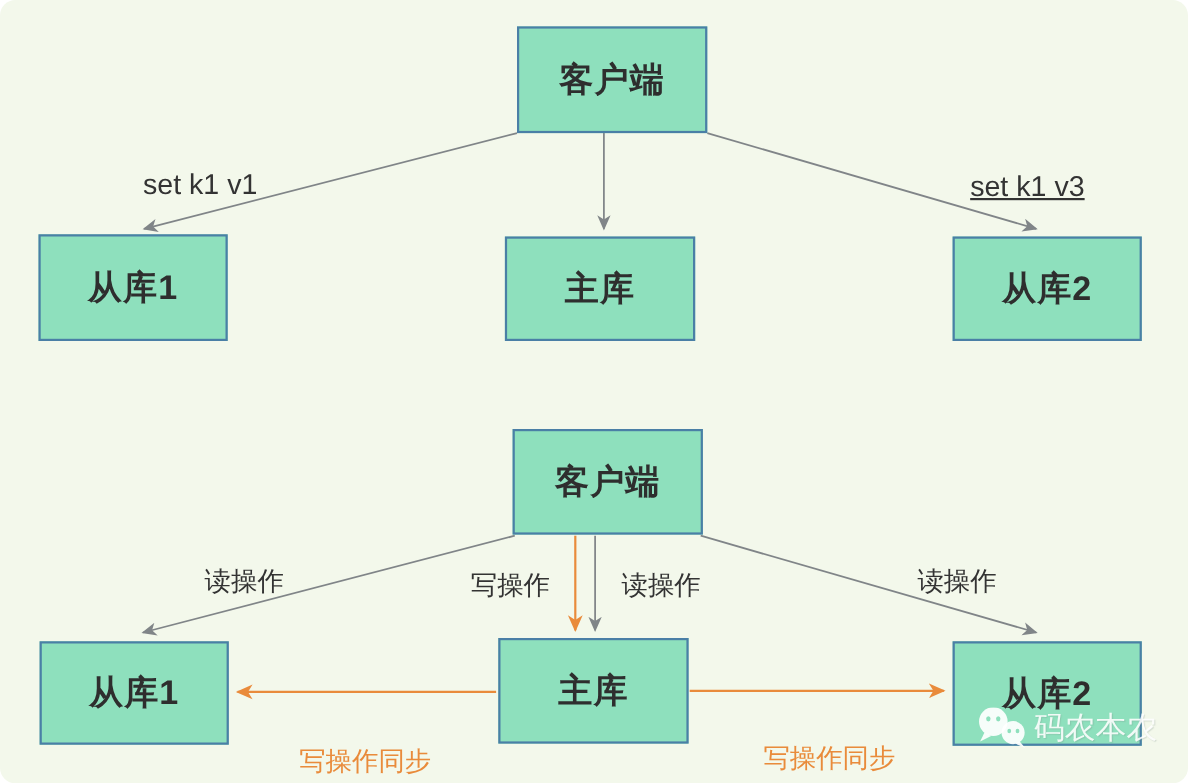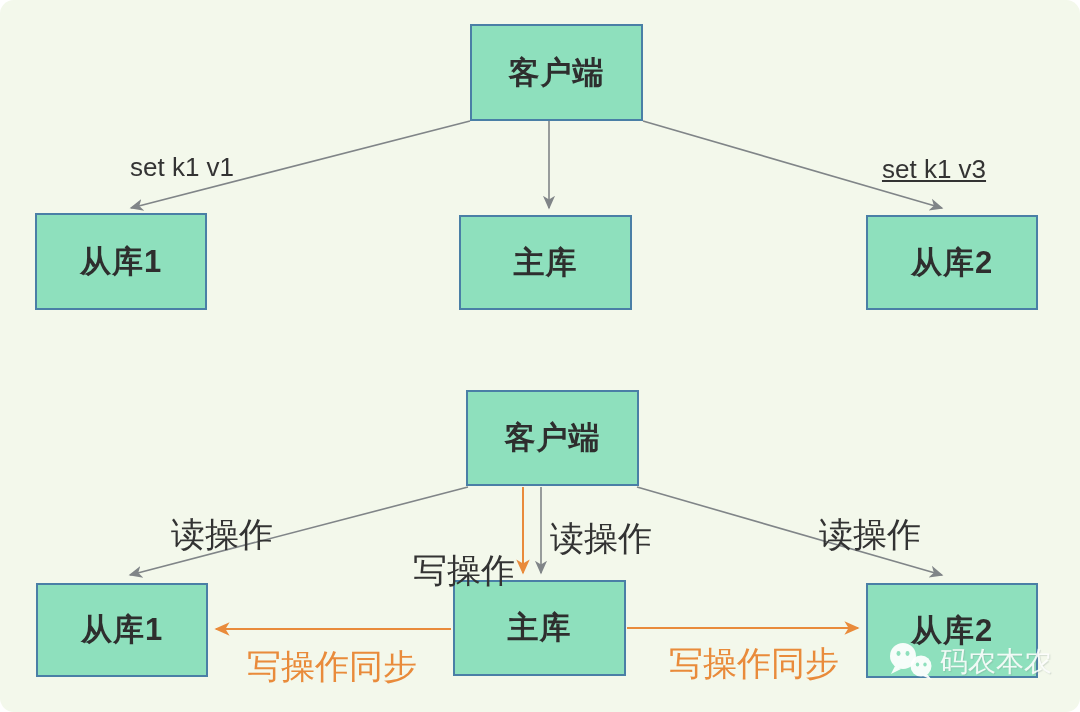--- a/index.html
+++ b/index.html
@@ -36,22 +36,22 @@
     letter-spacing: 1px;
     font-weight: bold;
   }
   .edge-label {
     position: absolute;
     transform: translateX(-50%);
     color: #333333;
     font-size: 26px;
     white-space: nowrap;
   }
-  .edge-label.cjk { font-size: 34px; }
-  .edge-label.orange { color: #e98b3b; }
+  .edge-label.cjk { font-size: 24px; }
+  .edge-label.orange { color: #e98b3b; margin-top: 32px; }
   .watermark {
     position: absolute;
     left: 888px;
     top: 643px;
     display: flex;
     gap: 4px;
     color: rgba(255,255,255,0.88);
     font-size: 28px;
     white-space: nowrap;
     text-shadow: 1px 1px 1px rgba(120,140,130,0.25);
@@ -108,21 +108,21 @@
     <span>从库1</span>
   </div>
   <div class="node" style="left:453px; top:580px; width:173px; height:96px;">
     <span>主库</span>
   </div>
   <div class="node" style="left:866px; top:583px; width:172px; height:95px;">
     <span>从库2</span>
   </div>
 
   <div class="edge-label cjk" style="left:222px; top:512px;">读操作</div>
-  <div class="edge-label cjk" style="left:464px; top:516px;margin-top:32px;">写操作</div>
+  <div class="edge-label cjk" style="left:464px; top:516px;">写操作</div>
   <div class="edge-label cjk" style="left:601px; top:516px;">读操作</div>
   <div class="edge-label cjk" style="left:870px; top:512px;">读操作</div>
   <div class="edge-label cjk orange" style="left:332px; top:644px;">写操作同步</div>
   <div class="edge-label cjk orange" style="left:754px; top:641px;">写操作同步</div>
 
   <div class="watermark">
     <span>
       <svg width="48" height="38" viewBox="0 0 48 38" xmlns="http://www.w3.org/2000/svg">
         <defs>
           <mask id="wm-eyes">

